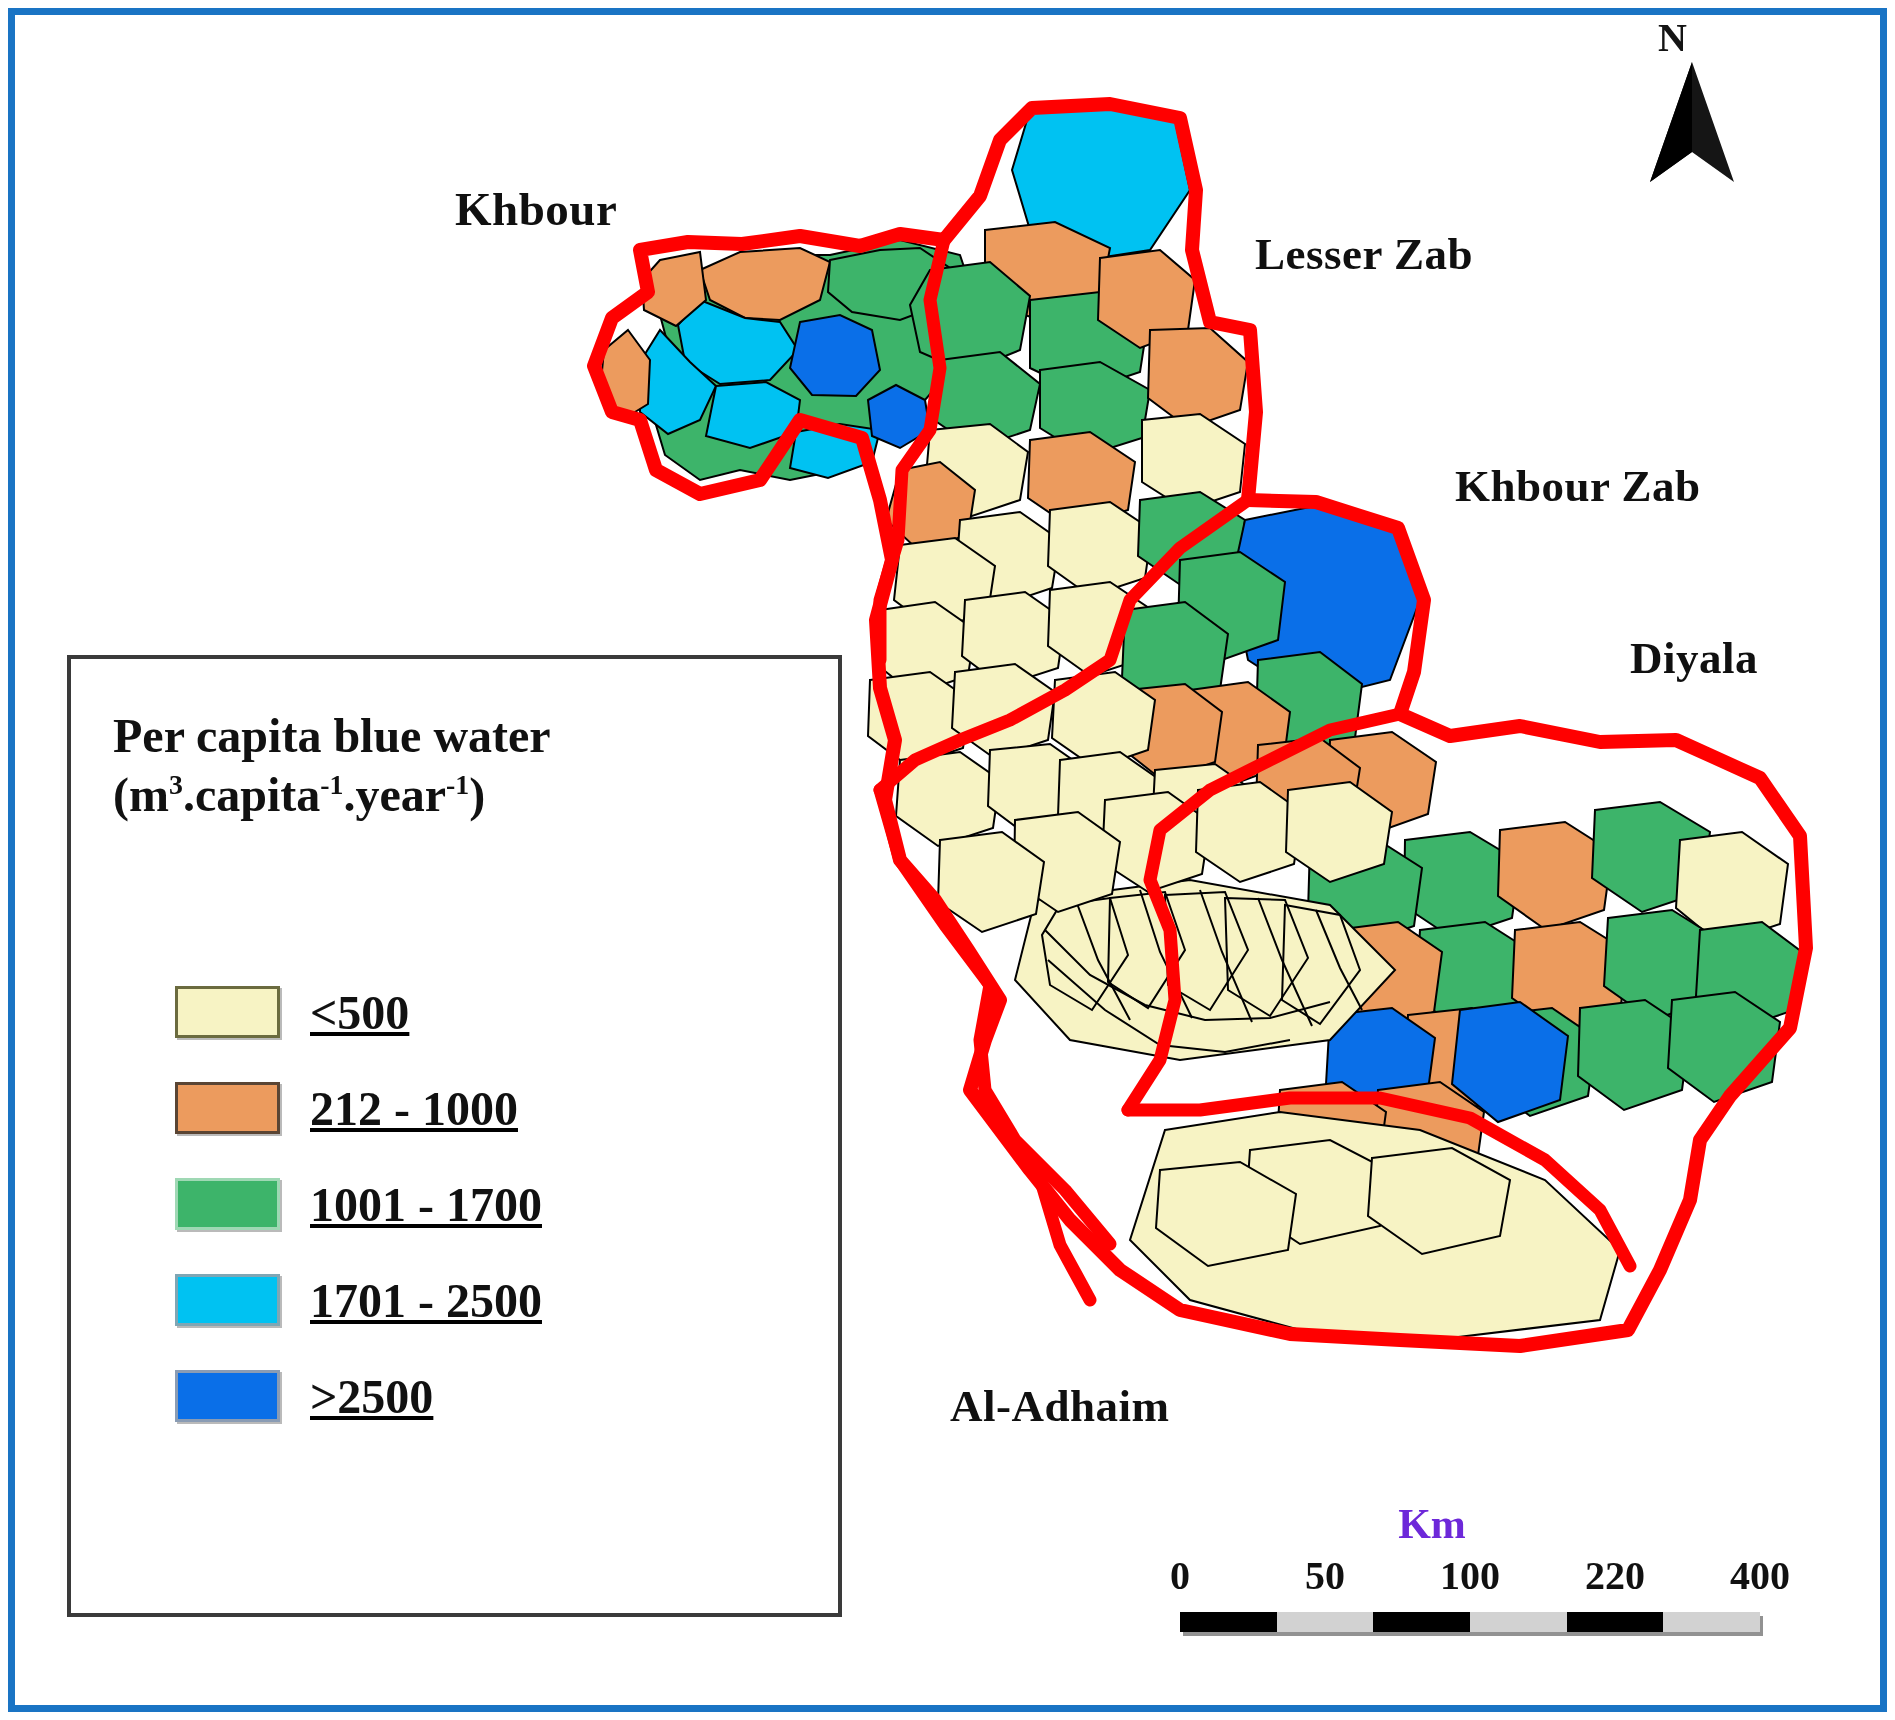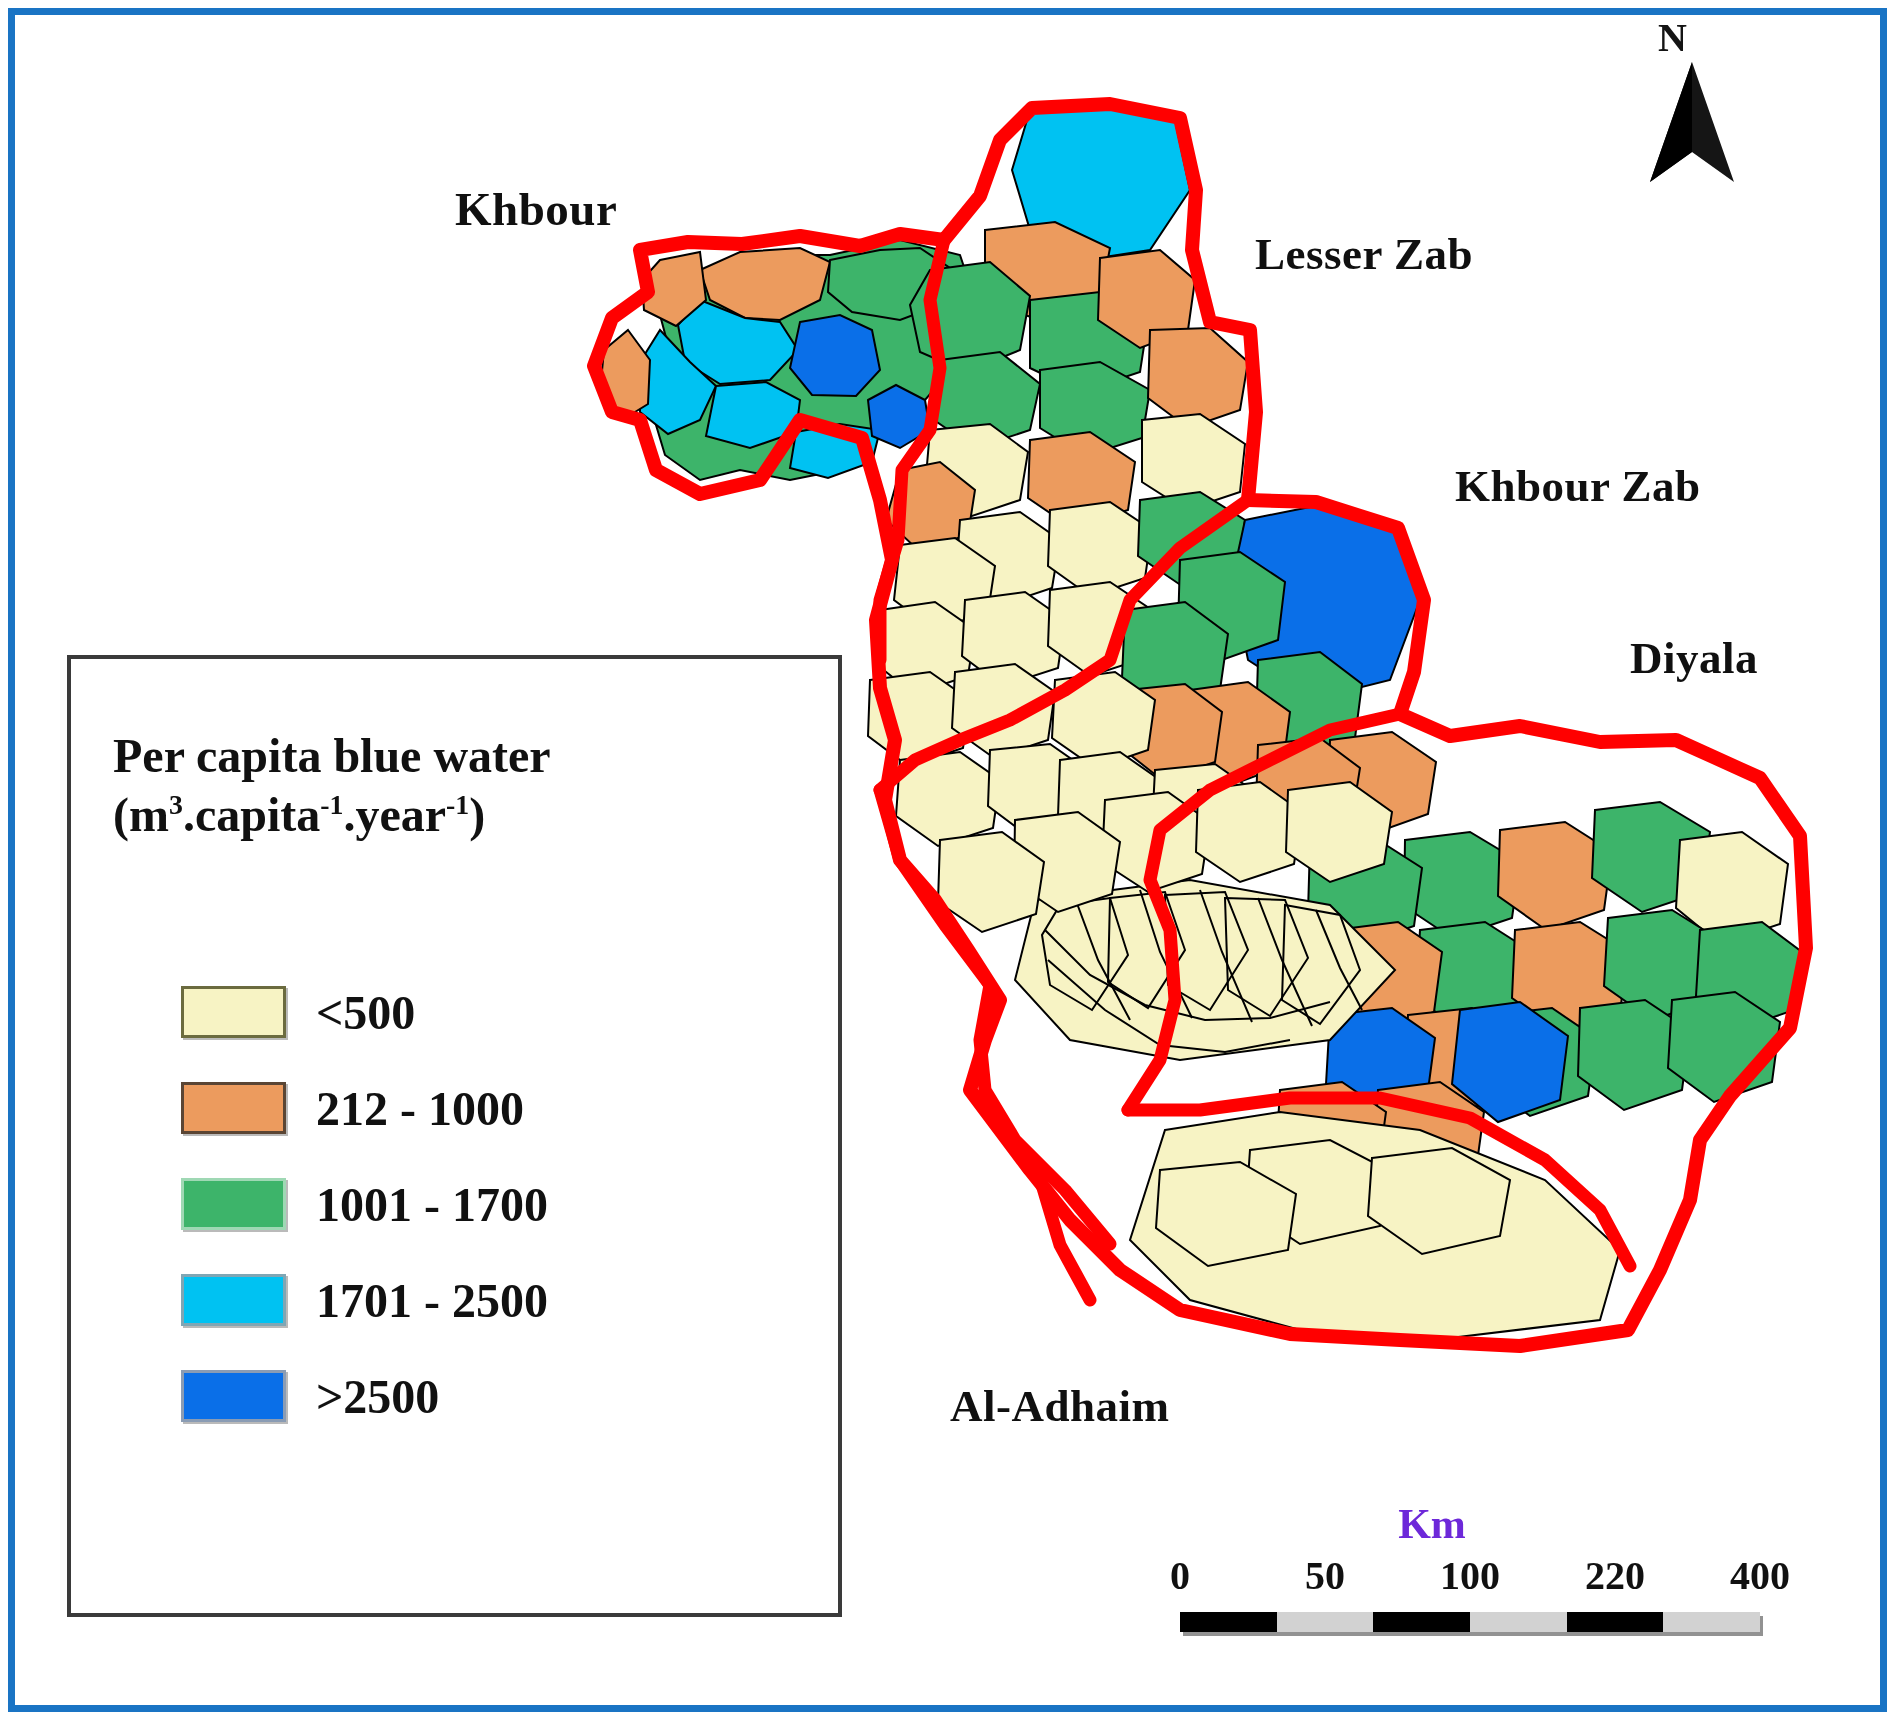--- a/index.html
+++ b/index.html
@@ -79,28 +79,28 @@
   #legend-title {
     position: absolute;
     left: 42px;
     top: 48px;
     width: 700px;
     font-size: 48px;
     font-weight: bold;
     color: #111111;
     line-height: 1.22;
     font-family: "Liberation Serif", serif;
-    margin-top: 20px;
   }
   #legend-title sup { font-size: 0.58em; vertical-align: super; }
   #legend-items {
     position: absolute;
-    left: 110px;
+    left: 104px;
     top: 305px;
     width: 640px;
+    text-decoration: underline;
   }
   .legend-row {
     display: flex;
     align-items: center;
     height: 96px;
   }
   .legend-swatch {
     width: 105px;
     height: 52px;
     border: 3px solid #6b6b53;

